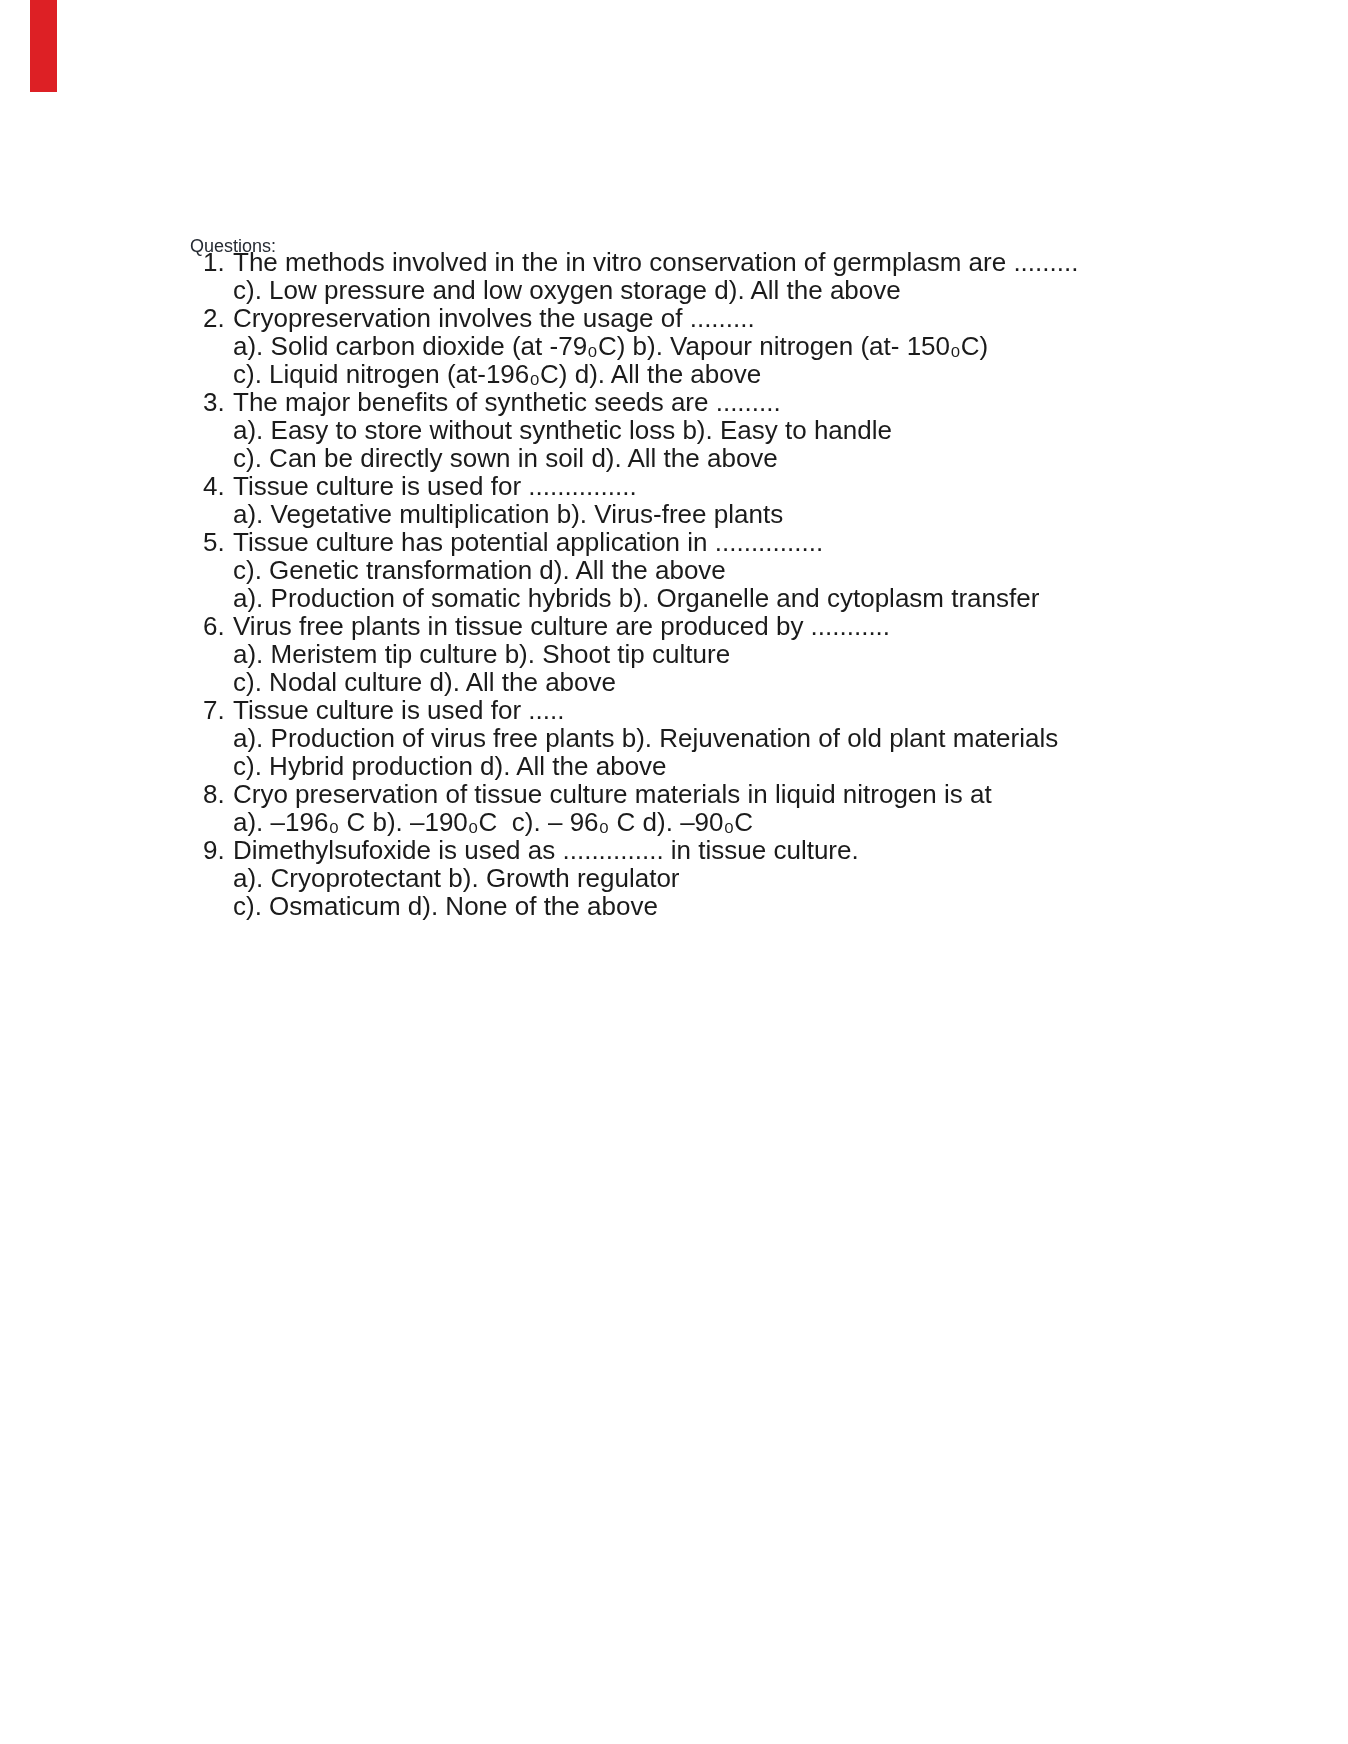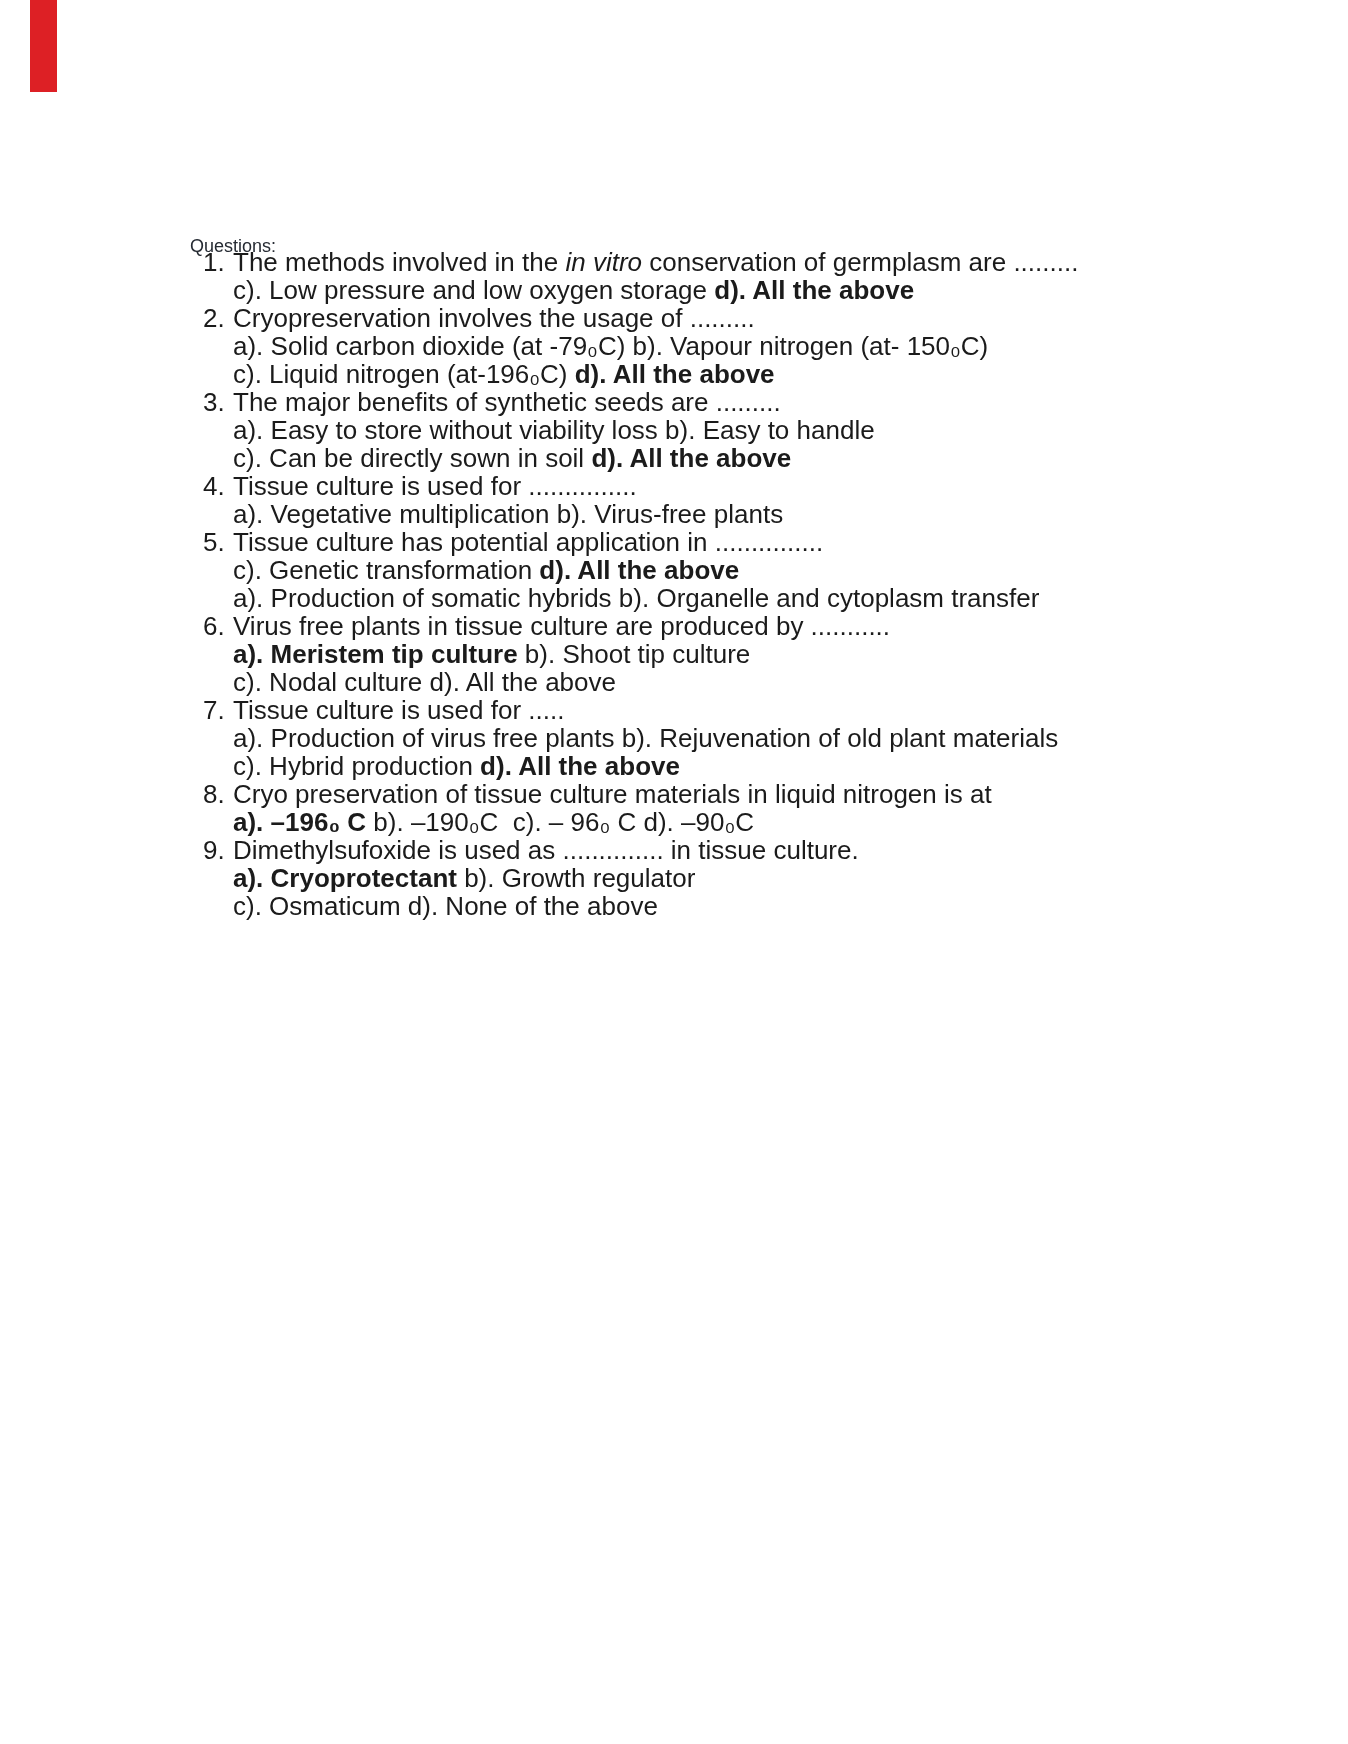--- a/index.html
+++ b/index.html
@@ -47,22 +47,22 @@
     font-size: 26px;
     line-height: 28px;
     white-space: pre;
   }
   .qbody { flex: 1; min-width: 0; }
   .line {
     font-size: 26px;
     line-height: 28px;
     white-space: pre;
   }
-  .line span.b { font-weight: bold; }
-  .line span.i { font-style: italic; }
+  .line span.b { font-weight: normal; }
+  .line span.i { }
 </style>
 </head>
 <body style="background: rgb(255, 255, 255); color: rgb(27, 27, 27);">
 
 <div class="ribbon" style="background: rgb(221, 32, 37);"></div>
 
 <div class="heading" style="color: rgb(38, 43, 51);">Questions:</div>
 
 <div class="questions">
     <div class="question">
@@ -77,21 +77,21 @@
       <div class="qbody">
         <div class="line"><span>Cryopreservation involves the usage of .........</span></div>
         <div class="line"><span>a). Solid carbon dioxide (at -79₀C) b). Vapour nitrogen (at- 150₀C)</span></div>
         <div class="line"><span>c). Liquid nitrogen (at-196₀C) </span><span class="b">d). All the above</span></div>
       </div>
     </div>
     <div class="question">
       <div class="qnum">3.</div>
       <div class="qbody">
         <div class="line"><span>The major benefits of synthetic seeds are .........</span></div>
-        <div class="line"><span>a). Easy to store without viability loss b). Easy to handle</span></div>
+        <div class="line"><span>a). Easy to store without synthetic loss b). Easy to handle</span></div>
         <div class="line"><span>c). Can be directly sown in soil </span><span class="b">d). All the above</span></div>
       </div>
     </div>
     <div class="question">
       <div class="qnum">4.</div>
       <div class="qbody">
         <div class="line"><span>Tissue culture is used for ...............</span></div>
         <div class="line"><span>a). Vegetative multiplication b). Virus-free plants</span></div>
       </div>
     </div>

